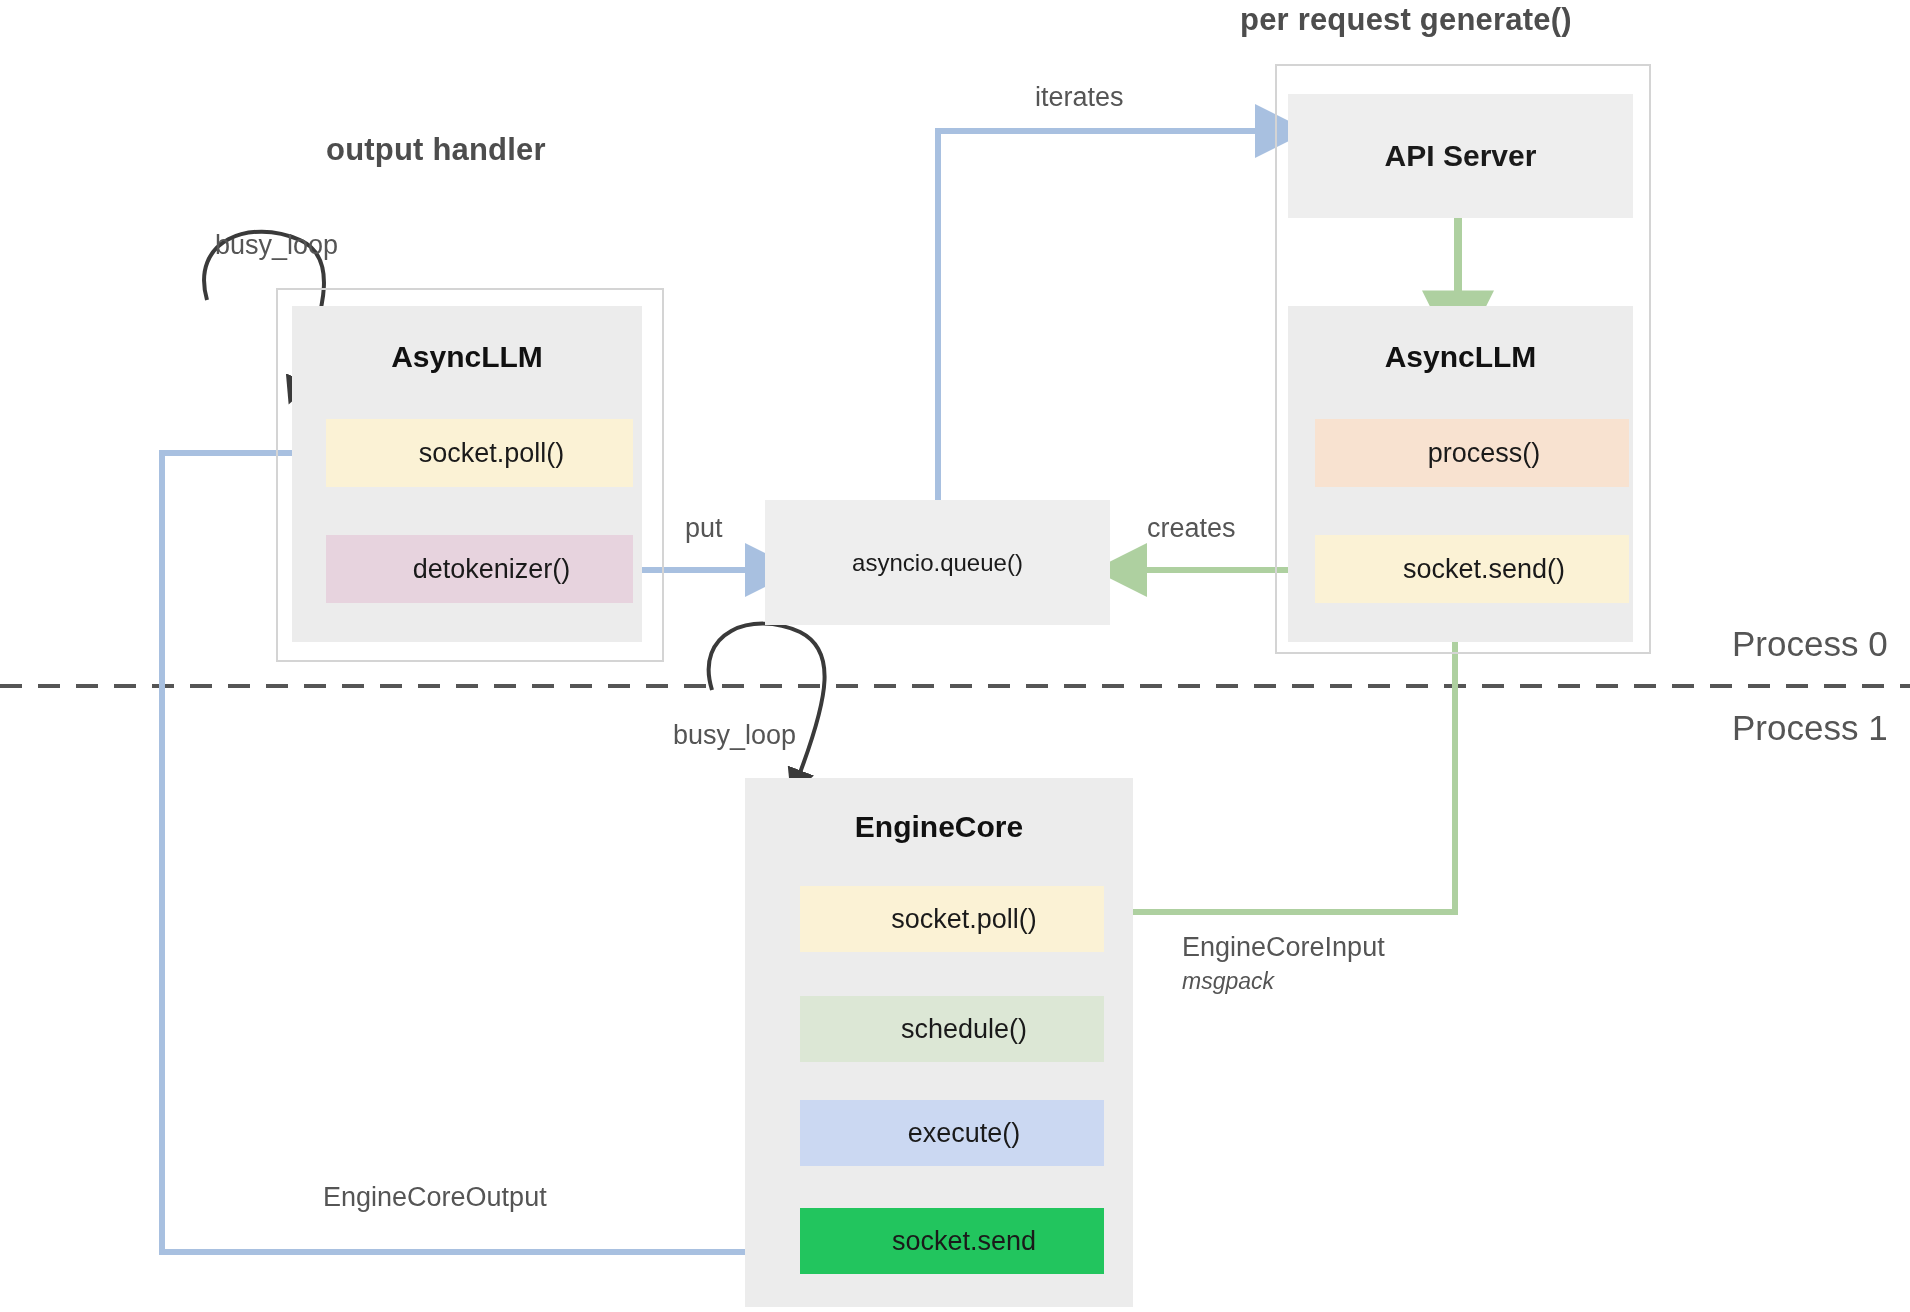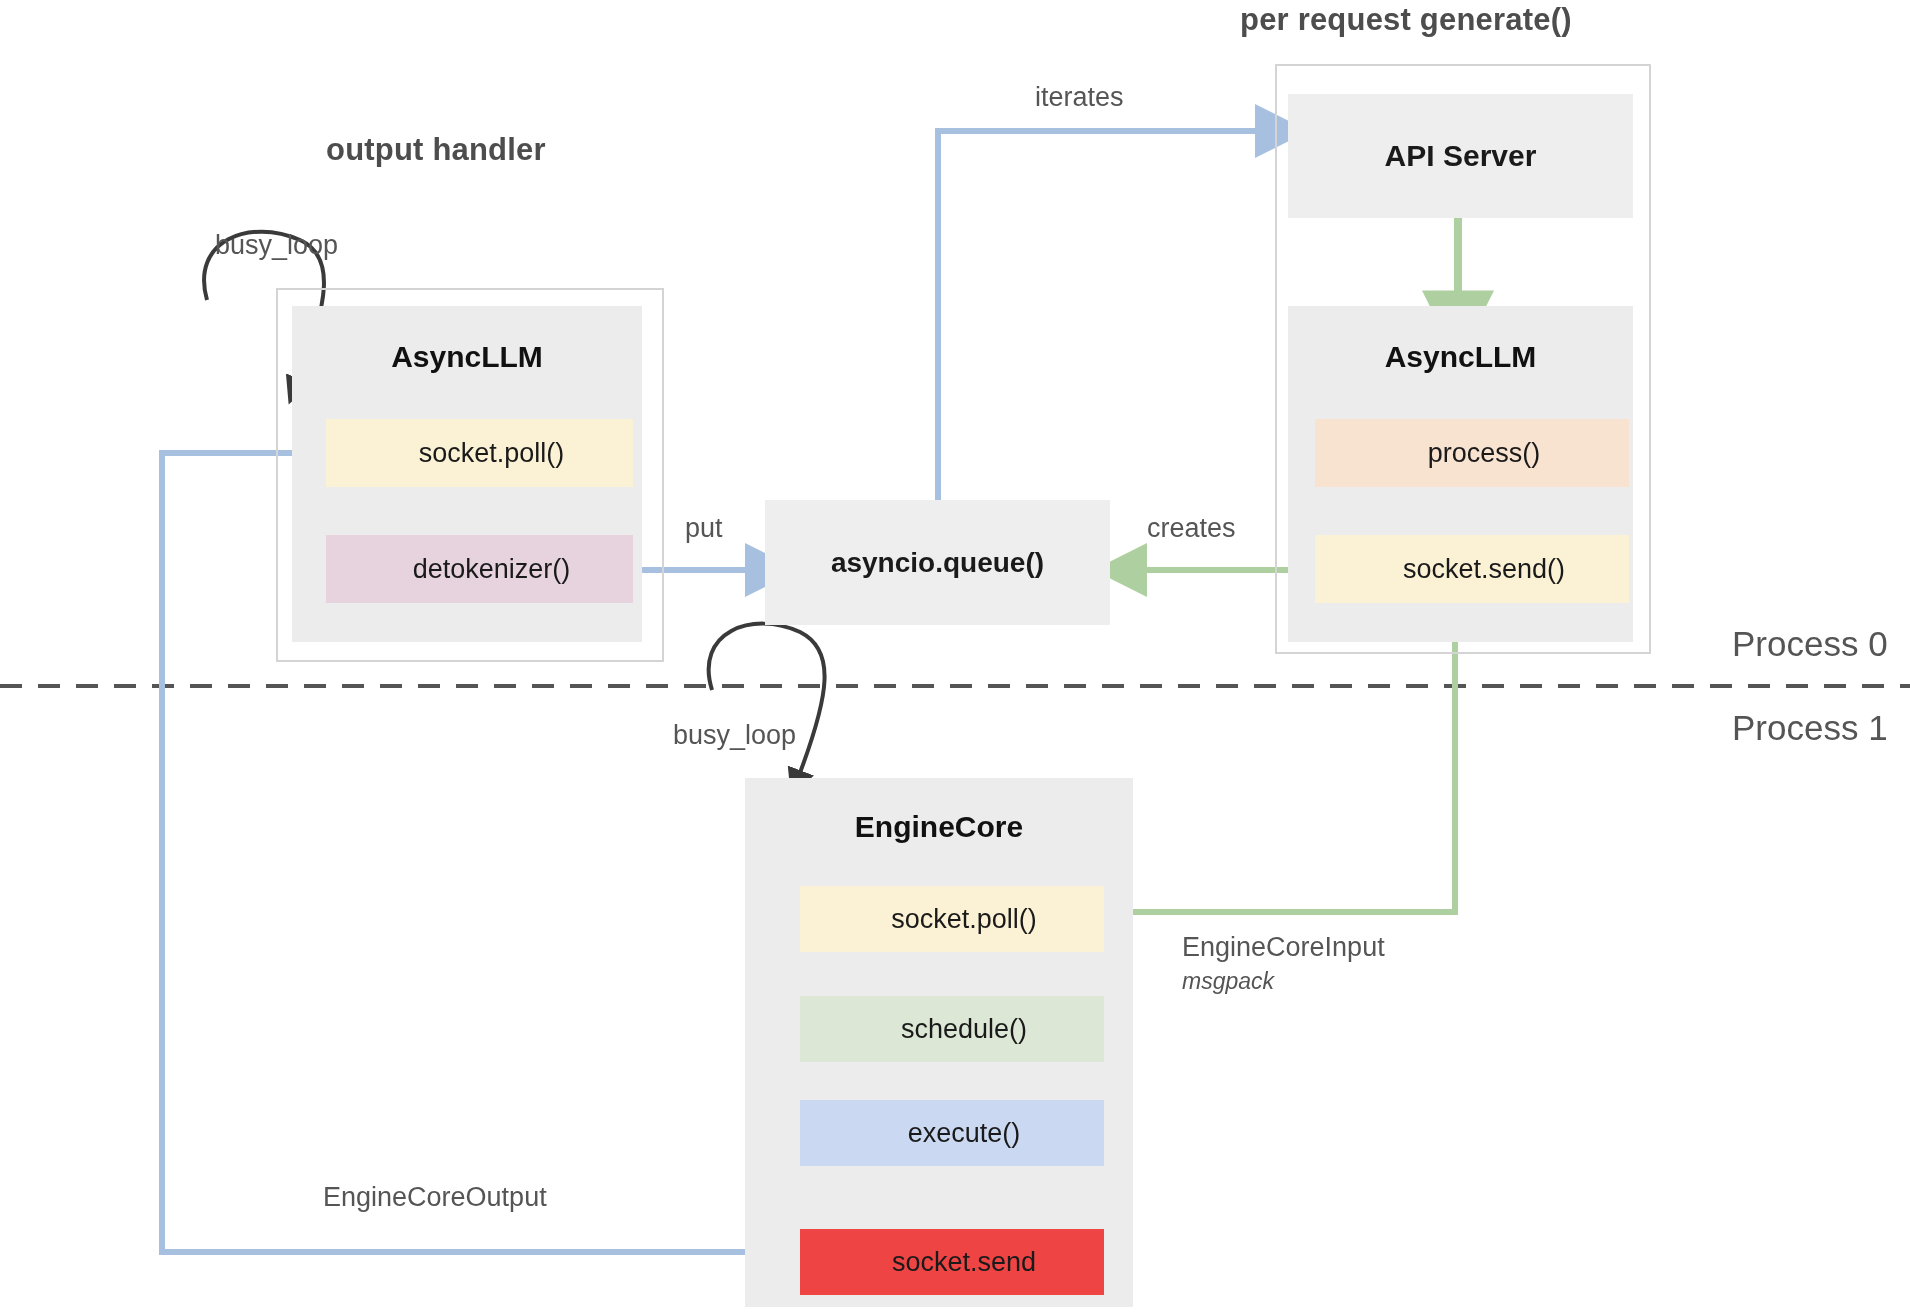--- a/index.html
+++ b/index.html
@@ -49,25 +49,24 @@
     font-size: 27px;
     color: #1a1a1a;
     white-space: nowrap;
     padding-left: 24px;
   }
   .plain-box {
     position: absolute;
     display: flex;
     align-items: center;
     justify-content: center;
-    font-size: 28px;
+    font-size: 24px;
     color: #1a1a1a;
     background: #eeeeee;
     white-space: nowrap;
-    font-weight: bold;
   }
   .edge-label {
     position: absolute;
     font-size: 27px;
     color: #555555;
     white-space: nowrap;
   }
   .edge-sublabel {
     position: absolute;
     font-size: 23px;
@@ -193,21 +192,21 @@
   </div>
 
   <div class="sub-box" style="left:800px; top:972px; width:280px; height:66px; background:#dce7d5;margin-top:24px;">
     <span>schedule()</span>
   </div>
 
   <div class="sub-box" style="left:800px; top:1100px; width:280px; height:66px; background:#cbd8f2;">
     <span>execute()</span>
   </div>
 
-  <div class="sub-box" style="left:800px; top:1208px; width:280px; height:66px; background:#ef4444;margin-top:21px;">
+  <div class="sub-box" style="left:800px; top:1208px; width:280px; height:66px; background:#22c55e;">
     <span>socket.send</span>
   </div>
 
   <div class="edge-label" style="left:1182px; top:932px;">EngineCoreInput</div>
 
   <div class="edge-sublabel" style="left:1182px; top:968px; width:250px; text-align:left;">msgpack</div>
 
   <div class="edge-label" style="left:323px; top:1182px;">EngineCoreOutput</div>
 
 </div>

